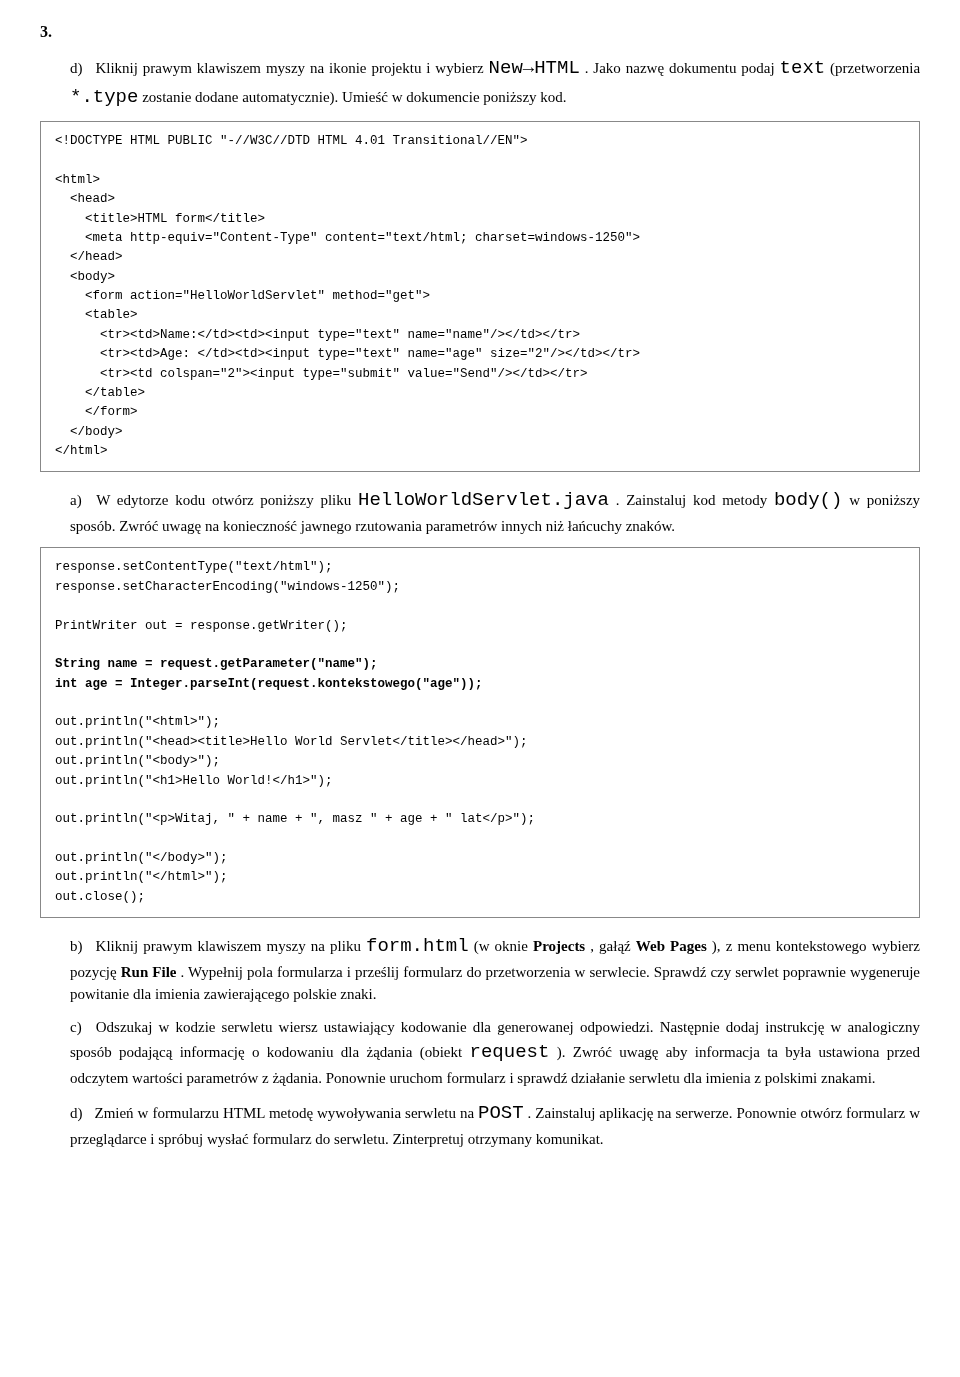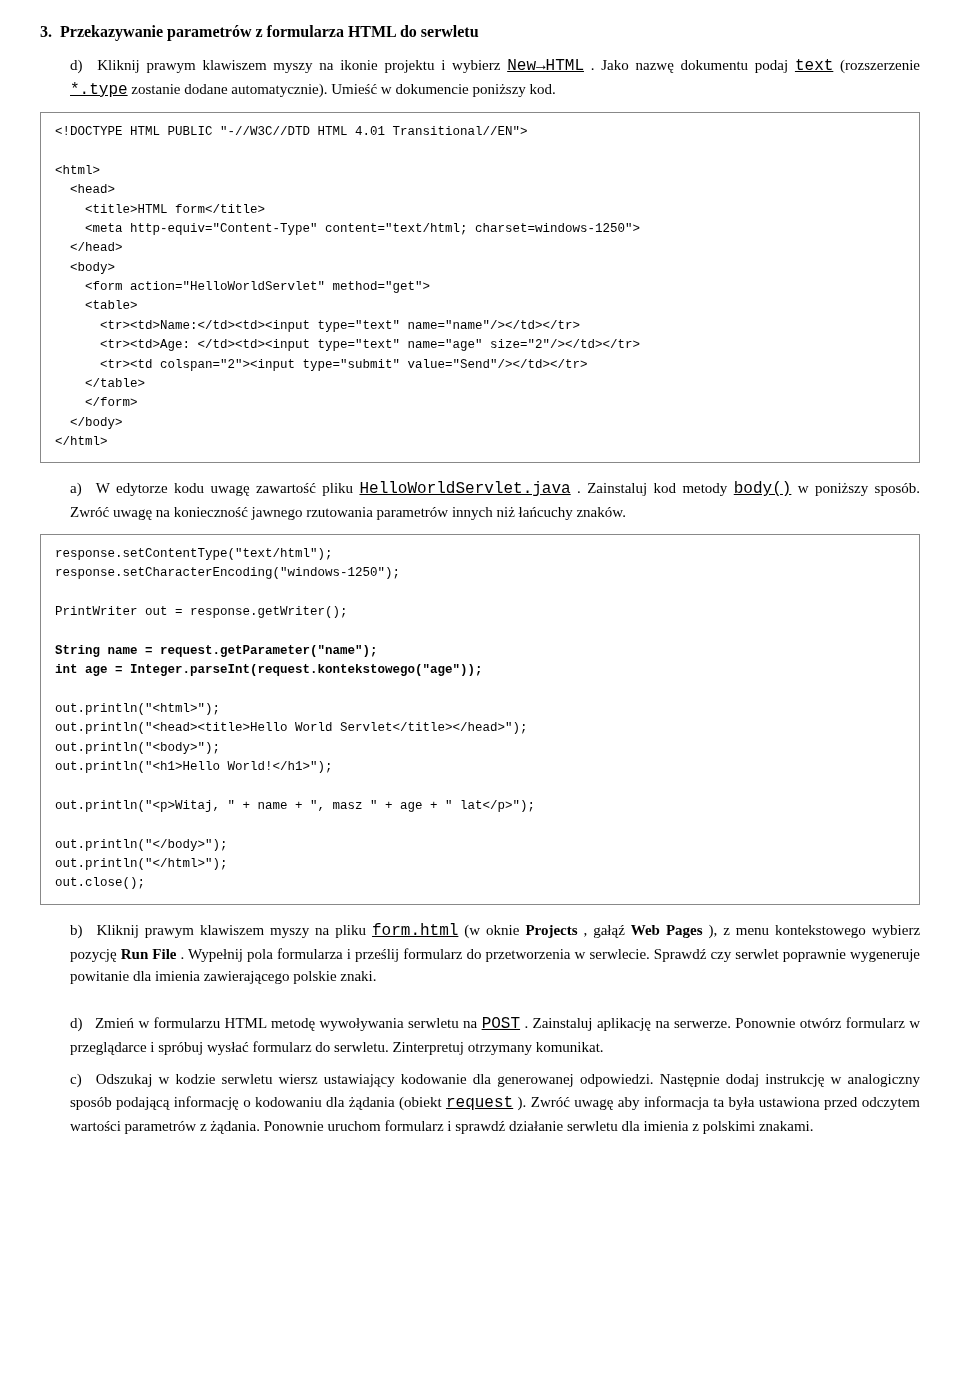--- a/index.html
+++ b/index.html
@@ -18,41 +18,39 @@
       font-family: "Courier New", Courier, monospace;
       font-size: 12.5px;
       padding: 10px 14px;
       margin: 10px 0 14px 0;
       white-space: pre;
       line-height: 1.55;
       color: #000;
     }
     .inline-code {
       font-family: "Courier New", Courier, monospace;
-      font-size: 16px;
-      text-decoration: underline;
+      font-size: 19px;
     }
   </style>
 </head>
 <body>
 
 <div>
 
   <div style="display:flex; gap:8px; margin-bottom:10px;">
     <span style="font-weight:bold; font-size:16px;">3.</span>
-    <span style="font-weight:bold; font-size:16px;">Przekazywanie parametrów z formularza HTML do serwletu</span>
   </div>
 
   <div style="margin-left:30px; margin-bottom:10px; text-align:justify;">
     <span style="margin-right:8px;">d)</span>
     <span>Kliknij prawym klawiszem myszy na ikonie projektu i wybierz</span>
     <span class="inline-code">New→HTML</span>
     <span>. Jako nazwę dokumentu podaj</span>
     <span class="inline-code">text</span>
-    <span>(rozszerzenie</span>
+    <span>(przetworzenia</span>
     <span class="inline-code">*.type</span>
     <span>zostanie dodane automatycznie). Umieść w dokumencie poniższy kod.</span>
   </div>
 
   <div class="code-block">&lt;!DOCTYPE HTML PUBLIC "-//W3C//DTD HTML 4.01 Transitional//EN"&gt;
 
 &lt;html&gt;
   &lt;head&gt;
     &lt;title&gt;HTML form&lt;/title&gt;
     &lt;meta http-equiv="Content-Type" content="text/html; charset=windows-1250"&gt;
@@ -63,21 +61,21 @@
       &lt;tr&gt;&lt;td&gt;Name:&lt;/td&gt;&lt;td&gt;&lt;input type="text" name="name"/&gt;&lt;/td&gt;&lt;/tr&gt;
       &lt;tr&gt;&lt;td&gt;Age: &lt;/td&gt;&lt;td&gt;&lt;input type="text" name="age" size="2"/&gt;&lt;/td&gt;&lt;/tr&gt;
       &lt;tr&gt;&lt;td colspan="2"&gt;&lt;input type="submit" value="Send"/&gt;&lt;/td&gt;&lt;/tr&gt;
     &lt;/table&gt;
     &lt;/form&gt;
   &lt;/body&gt;
 &lt;/html&gt;</div>
 
   <div style="margin-left:30px; margin-bottom:10px; text-align:justify;">
     <span style="margin-right:8px;">a)</span>
-    <span>W edytorze kodu uwagę zawartość pliku</span>
+    <span>W edytorze kodu otwórz poniższy pliku</span>
     <span class="inline-code">HelloWorldServlet.java</span>
     <span>. Zainstaluj kod metody</span>
     <span class="inline-code">body()</span>
     <span>w poniższy sposób. Zwróć uwagę na konieczność jawnego rzutowania parametrów innych niż łańcuchy znaków.</span>
   </div>
 
   <div class="code-block" id="code-block-2">response.setContentType("text/html");
 response.setCharacterEncoding("windows-1250");
 
 PrintWriter out = response.getWriter();
@@ -89,40 +87,40 @@
 out.println("&lt;head&gt;&lt;title&gt;Hello World Servlet&lt;/title&gt;&lt;/head&gt;");
 out.println("&lt;body&gt;");
 out.println("&lt;h1&gt;Hello World!&lt;/h1&gt;");
 
 out.println("&lt;p&gt;Witaj, " + name + ", masz " + age + " lat&lt;/p&gt;");
 
 out.println("&lt;/body&gt;");
 out.println("&lt;/html&gt;");
 out.close();</div>
 
-  <div style="margin-left:30px; margin-bottom:24px; text-align:justify;">
+  <div style="margin-left:30px; margin-bottom:10px; text-align:justify;">
     <span style="margin-right:8px;">b)</span>
     <span>Kliknij prawym klawiszem myszy na pliku</span>
     <span class="inline-code">form.html</span>
     <span>(w oknie</span>
     <strong>Projects</strong>
     <span>, gałąź</span>
     <strong>Web Pages</strong>
     <span>), z menu kontekstowego wybierz pozycję</span>
     <strong>Run File</strong>
     <span>. Wypełnij pola formularza i prześlij formularz do przetworzenia w serwlecie. Sprawdź czy serwlet poprawnie wygeneruje powitanie dla imienia zawierającego polskie znaki.</span>
   </div>
 
   <div style="margin-left:30px; margin-bottom:10px; text-align:justify;">
+    <span style="margin-right:8px;">c)</span>
+    <span>Odszukaj w kodzie serwletu wiersz ustawiający kodowanie dla generowanej odpowiedzi. Następnie dodaj instrukcję w analogiczny sposób podającą informację o kodowaniu dla żądania (obiekt</span>
+    <span class="inline-code">request</span>
+    <span>). Zwróć uwagę aby informacja ta była ustawiona przed odczytem wartości parametrów z żądania. Ponownie uruchom formularz i sprawdź działanie serwletu dla imienia z polskimi znakami.</span>
+  </div>
+
+  <div style="margin-left:30px; margin-bottom:10px; text-align:justify;">
     <span style="margin-right:8px;">d)</span>
     <span>Zmień w formularzu HTML metodę wywoływania serwletu na</span>
     <span class="inline-code">POST</span>
     <span>. Zainstaluj aplikację na serwerze. Ponownie otwórz formularz w przeglądarce i spróbuj wysłać formularz do serwletu. Zinterpretuj otrzymany komunikat.</span>
   </div>
 
-  <div style="margin-left:30px; margin-bottom:10px; text-align:justify;">
-    <span style="margin-right:8px;">c)</span>
-    <span>Odszukaj w kodzie serwletu wiersz ustawiający kodowanie dla generowanej odpowiedzi. Następnie dodaj instrukcję w analogiczny sposób podającą informację o kodowaniu dla żądania (obiekt</span>
-    <span class="inline-code">request</span>
-    <span>). Zwróć uwagę aby informacja ta była ustawiona przed odczytem wartości parametrów z żądania. Ponownie uruchom formularz i sprawdź działanie serwletu dla imienia z polskimi znakami.</span>
-  </div>
-
 </div>
 
 </body></html>

